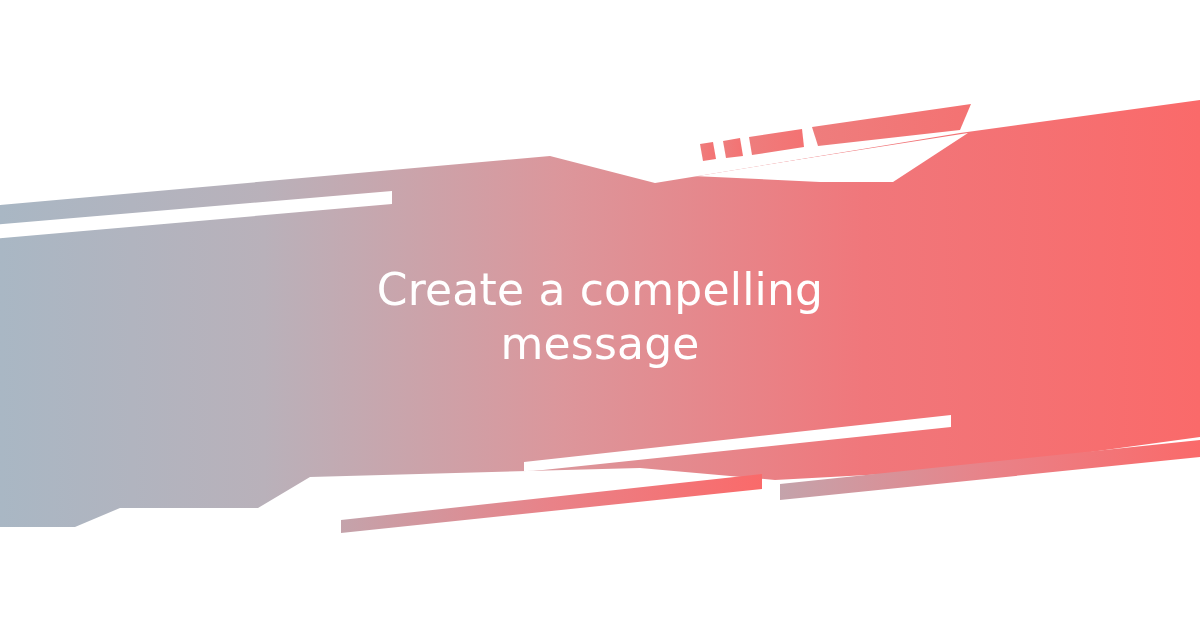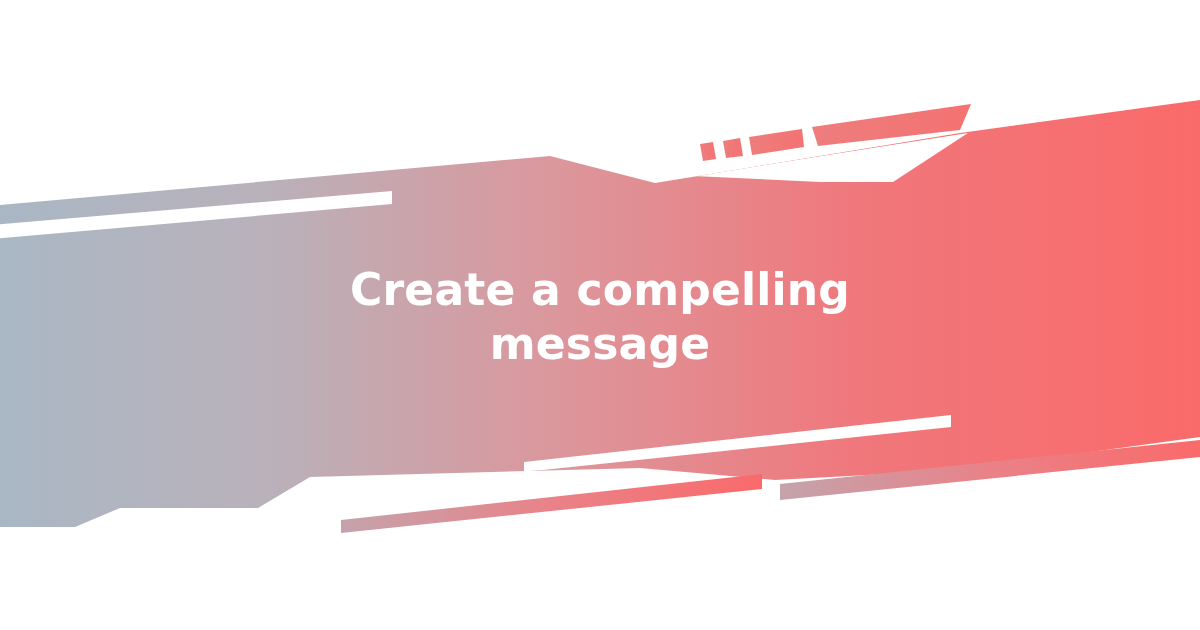--- a/index.html
+++ b/index.html
@@ -30,21 +30,21 @@
     display: flex;
     align-items: center;
     justify-content: center;
     pointer-events: none;
   }
   #headline-text {
     width: 560px;
     text-align: center;
     color: #ffffff;
     font-family: "DejaVu Sans", sans-serif;
-    font-weight: 700;
+    font-weight: 400;
     font-size: 44px;
     line-height: 1.22;
     letter-spacing: 0.2px;
     margin: 8px;
     padding: 0;
     transform: translateY(2px);
     text-rendering: optimizeLegibility;
   }
 </style>
 </head>

